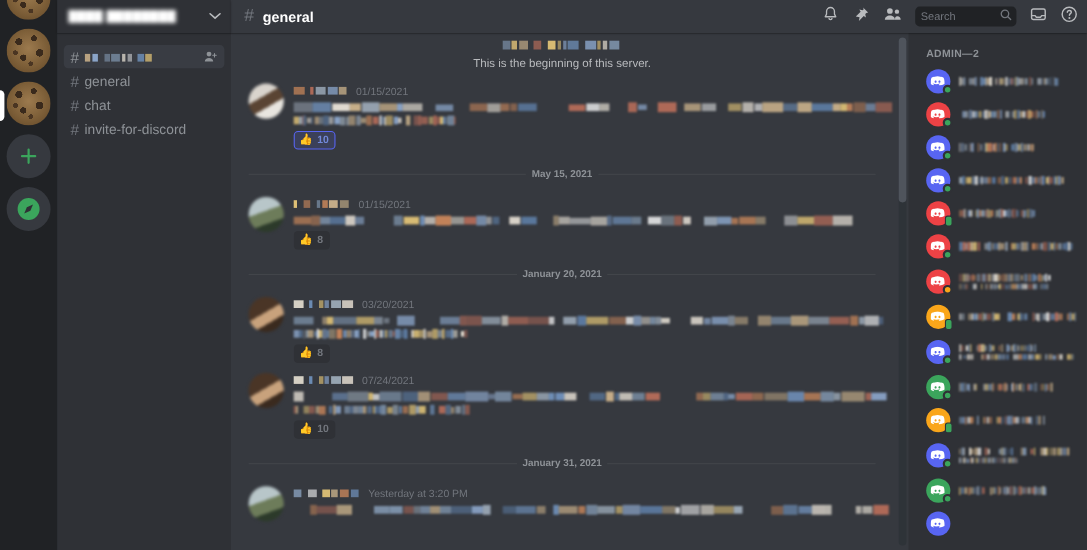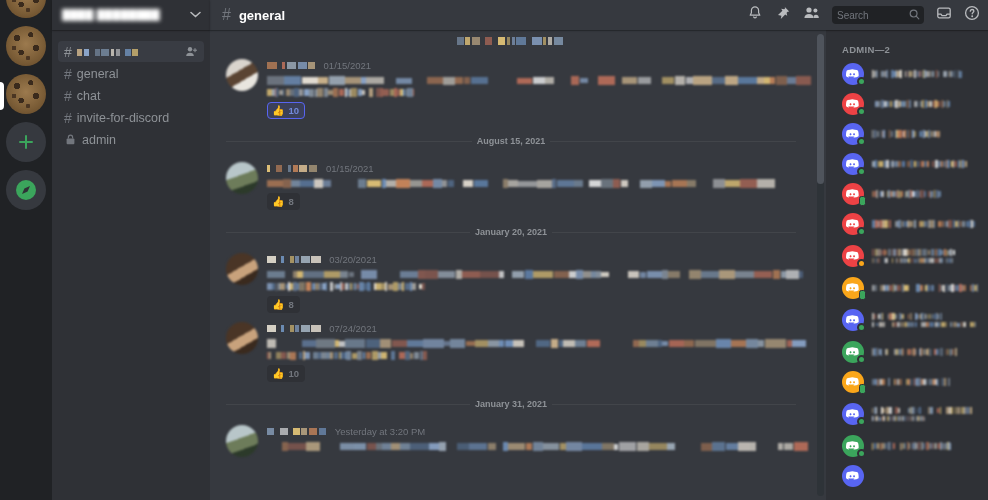--- a/index.html
+++ b/index.html
@@ -229,29 +229,20 @@
           <span class="nm">general</span>
         </div>
         <div class="chan">
           <span class="hash">#</span>
           <span class="nm">chat</span>
         </div>
         <div class="chan">
           <span class="hash">#</span>
           <span class="nm">invite-for-discord</span>
         </div>
-        <div class="chan">
-          <span class="lock">
-            <svg width="13" height="13" viewBox="0 0 13 13">
-              <rect x="2.6" y="5.6" width="7.8" height="5.6" rx="1" fill="#72767d"></rect>
-              <path d="M4.4 5.6V4.2a2.1 2.1 0 014.2 0v1.4" fill="none" stroke="#72767d" stroke-width="1.2"></path>
-            </svg>
-          </span>
-          <span class="nm">admin</span>
-        </div>
       </div>
   </div>
 
   <div class="main">
     <div class="topbar">
       <span class="hash">#</span>
       <span class="chan-title">general</span>
       <div class="top-icons">
         <span>
           <svg width="16" height="16" viewBox="0 0 16 16">
@@ -294,20 +285,21 @@
             </svg>
         </span>
       </div>
     </div>
 
     <div class="body">
       <div class="msgs">
         <div class="msgs-inner" id="message-list">
             <div class="intro">
               <div class="intro-title"><span style="display: inline-block; width: 6.4px; height: 8px; margin-right: 1.5px; vertical-align: middle; background: rgb(126, 147, 171); opacity: 0.69;"></span><span style="display: inline-block; width: 5.1px; height: 8px; margin-right: 1.5px; vertical-align: middle; background: rgb(224, 194, 119); opacity: 0.81;"></span><span style="display: inline-block; width: 7.9px; height: 8px; margin-right: 1.5px; vertical-align: middle; background: rgb(201, 176, 138); opacity: 0.67;"></span><span style="display: inline-block; width: 4px;"></span><span style="display: inline-block; width: 7px; height: 8px; margin-right: 1.5px; vertical-align: middle; background: rgb(176, 106, 88); opacity: 0.73;"></span><span style="display: inline-block; width: 4px;"></span><span style="display: inline-block; width: 7.8px; height: 8px; margin-right: 1.5px; vertical-align: middle; background: rgb(224, 194, 119); opacity: 0.94;"></span><span style="display: inline-block; width: 3.4px; height: 8px; margin-right: 1.5px; vertical-align: middle; background: rgb(224, 194, 119); opacity: 0.56;"></span><span style="display: inline-block; width: 3.2px; height: 8px; margin-right: 1.5px; vertical-align: middle; background: rgb(138, 164, 200); opacity: 0.66;"></span><span style="display: inline-block; width: 9.9px; height: 8px; margin-right: 1.5px; vertical-align: middle; background: rgb(111, 143, 184); opacity: 0.75;"></span><span style="display: inline-block; width: 4px;"></span><span style="display: inline-block; width: 10px; height: 8px; margin-right: 1.5px; vertical-align: middle; background: rgb(138, 164, 200); opacity: 0.82;"></span><span style="display: inline-block; width: 3px; height: 8px; margin-right: 1.5px; vertical-align: middle; background: rgb(224, 194, 119); opacity: 0.63;"></span><span style="display: inline-block; width: 4.4px; height: 8px; margin-right: 1.5px; vertical-align: middle; background: rgb(216, 210, 198); opacity: 0.75;"></span><span style="display: inline-block; width: 9.6px; height: 8px; margin-right: 1.5px; vertical-align: middle; background: rgb(126, 147, 171); opacity: 0.89;"></span></div>
+              <div class="intro-sub">This is the beginning of this server.</div>
             </div>
             <div class="msg">
               <div class="m-avatar av-a"></div>
               <div class="m-body">
                 <div class="m-head">
                   <span class="m-name"><span style="display: inline-block; width: 9.7px; height: 7px; margin-right: 1.5px; vertical-align: middle; background: rgb(196, 132, 90); opacity: 0.75;"></span><span style="display: inline-block; width: 4px;"></span><span style="display: inline-block; width: 3px; height: 7px; margin-right: 1.5px; vertical-align: middle; background: rgb(176, 106, 88); opacity: 0.97;"></span><span style="display: inline-block; width: 9.4px; height: 7px; margin-right: 1.5px; vertical-align: middle; background: rgb(154, 167, 181); opacity: 0.86;"></span><span style="display: inline-block; width: 9.2px; height: 7px; margin-right: 1.5px; vertical-align: middle; background: rgb(138, 164, 200); opacity: 0.77;"></span><span style="display: inline-block; width: 6.8px; height: 7px; margin-right: 1.5px; vertical-align: middle; background: rgb(201, 176, 138); opacity: 0.77;"></span></span>
                   <span class="m-time">01/15/2021</span>
                 </div>
                 <div class="m-lines">
                   <div class="blur-line" style="display: flex; align-items: center; width: 99%; gap: 0px;">
@@ -402,21 +394,21 @@
                 <div class="reactions">
                   <div class="reaction me">
                     <span class="emj">👍</span>
                     <span class="cnt">10</span>
                   </div>
                 </div>
               </div>
             </div>
             <div class="divider">
               <div class="line"></div>
-              <span class="dt">August 15, 2021</span>
+              <span class="dt">May 15, 2021</span>
               <div class="line"></div>
             </div>
             <div class="msg">
               <div class="m-avatar av-b"></div>
               <div class="m-body">
                 <div class="m-head">
                   <span class="m-name"><span style="display: inline-block; width: 3.3px; height: 7px; margin-right: 1.5px; vertical-align: middle; background: rgb(224, 194, 119); opacity: 0.98;"></span><span style="display: inline-block; width: 4px;"></span><span style="display: inline-block; width: 6.4px; height: 7px; margin-right: 1.5px; vertical-align: middle; background: rgb(196, 132, 90); opacity: 0.65;"></span><span style="display: inline-block; width: 4px;"></span><span style="display: inline-block; width: 3.8px; height: 7px; margin-right: 1.5px; vertical-align: middle; background: rgb(126, 147, 171); opacity: 0.71;"></span><span style="display: inline-block; width: 4.9px; height: 7px; margin-right: 1.5px; vertical-align: middle; background: rgb(196, 132, 90); opacity: 0.87;"></span><span style="display: inline-block; width: 8.1px; height: 7px; margin-right: 1.5px; vertical-align: middle; background: rgb(201, 176, 138); opacity: 0.97;"></span><span style="display: inline-block; width: 8.5px; height: 7px; margin-right: 1.5px; vertical-align: middle; background: rgb(201, 176, 138); opacity: 0.64;"></span></span>
                   <span class="m-time">01/15/2021</span>
                 </div>
                 <div class="m-lines">

